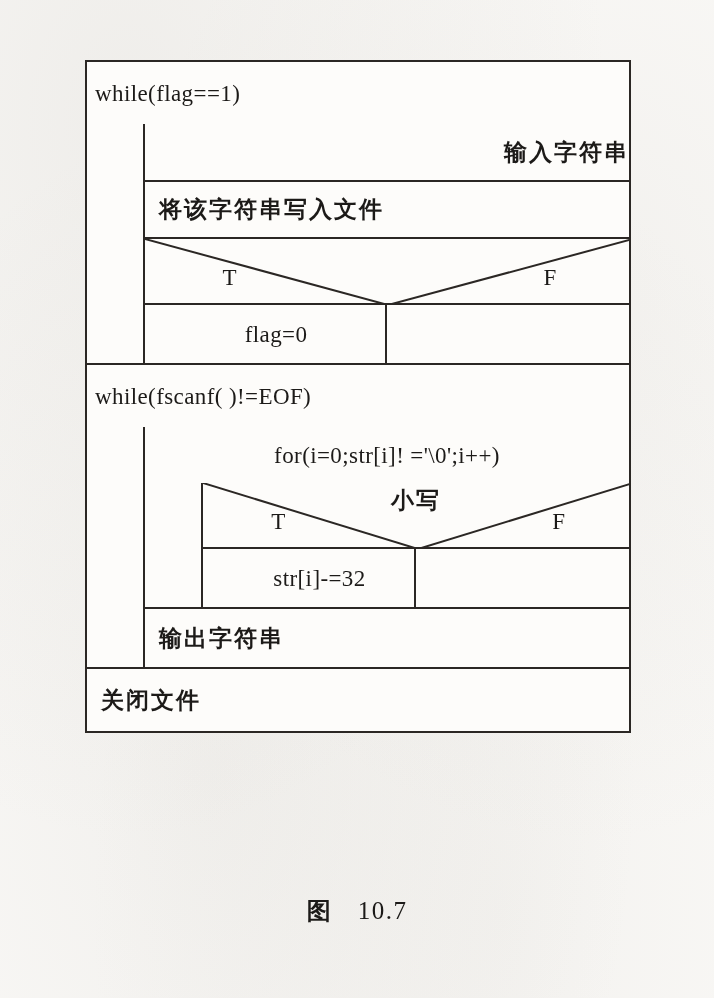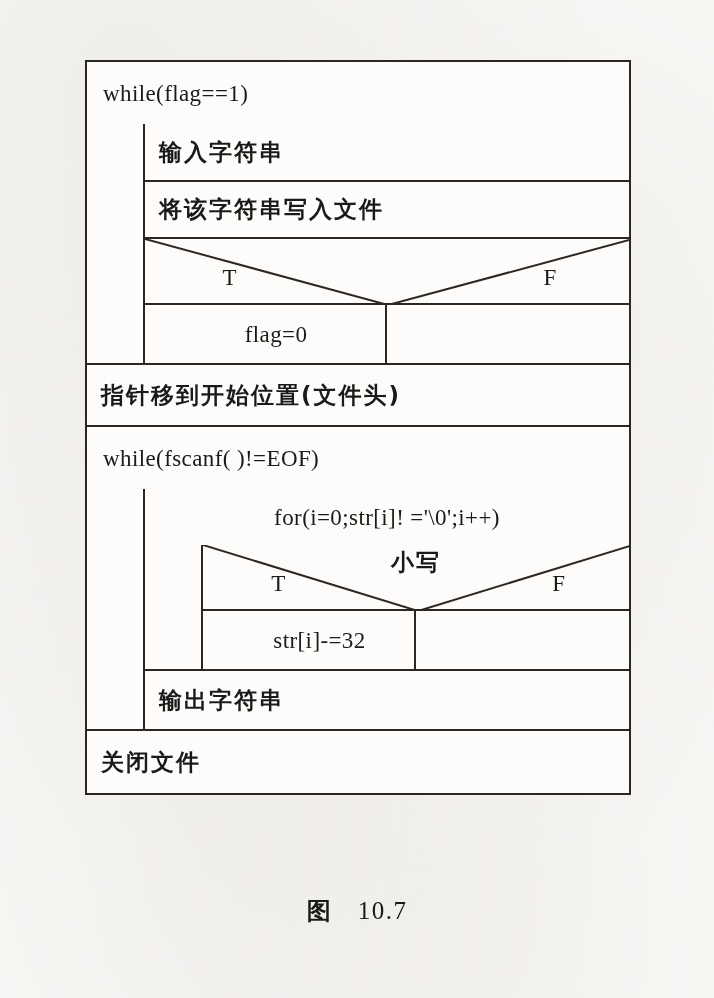--- a/index.html
+++ b/index.html
@@ -80,21 +80,21 @@
   .stmt {
     display: flex;
     align-items: center;
     padding-left: 14px;
   }
 
   
   .loop-head {
     display: flex;
     align-items: center;
-    padding-left: 16px;
+    padding-left: 8px;
     height: 62px;
   }
   .loop-body {
     margin-left: 56px;
     box-sizing: border-box;
     border-left: 2px solid #2b2724;
   }
   .loop-body > .ns-row { border-bottom: 2px solid #2b2724; }
   .loop-body > .ns-row.last { border-bottom: none; }
 
@@ -178,21 +178,21 @@
   <div class="ns-chart">
 
 
     <div class="ns-row">
       <div class="loop-head">
         <span class="ns-label code">while(flag==1)</span>
       </div>
 
       <div class="loop-body">
 
-        <div class="ns-row stmt" style="height:58px;">
+        <div class="ns-row stmt" style="height:58px;justify-content:flex-end;">
           <span class="ns-label cjk">输入字符串</span>
         </div>
 
         <div class="ns-row stmt" style="height:57px;">
           <span class="ns-label cjk">将该字符串写入文件</span>
         </div>
 
         <div class="ns-row cond last">
           <div class="cond-top" style="height:66px;">
             <svg width="488" height="66" viewBox="0 0 488 66">
@@ -208,23 +208,20 @@
             </div>
             <div class="cond-branch right" style="width:50%;">
               <span class="ns-label code"></span>
             </div>
           </div>
         </div>
 
       </div>
     </div>
 
-    <div class="ns-row stmt" style="height:62px;">
-      <span class="ns-label cjk">指针移到开始位置(文件头)</span>
-    </div>
 
     <div class="ns-row">
       <div class="loop-head">
         <span class="ns-label code">while(fscanf(   )!=EOF)</span>
       </div>
 
       <div class="loop-body">
 
         <div class="ns-row">
           <div class="loop-head" style="height:56px;justify-content:center;padding-left:0;">

